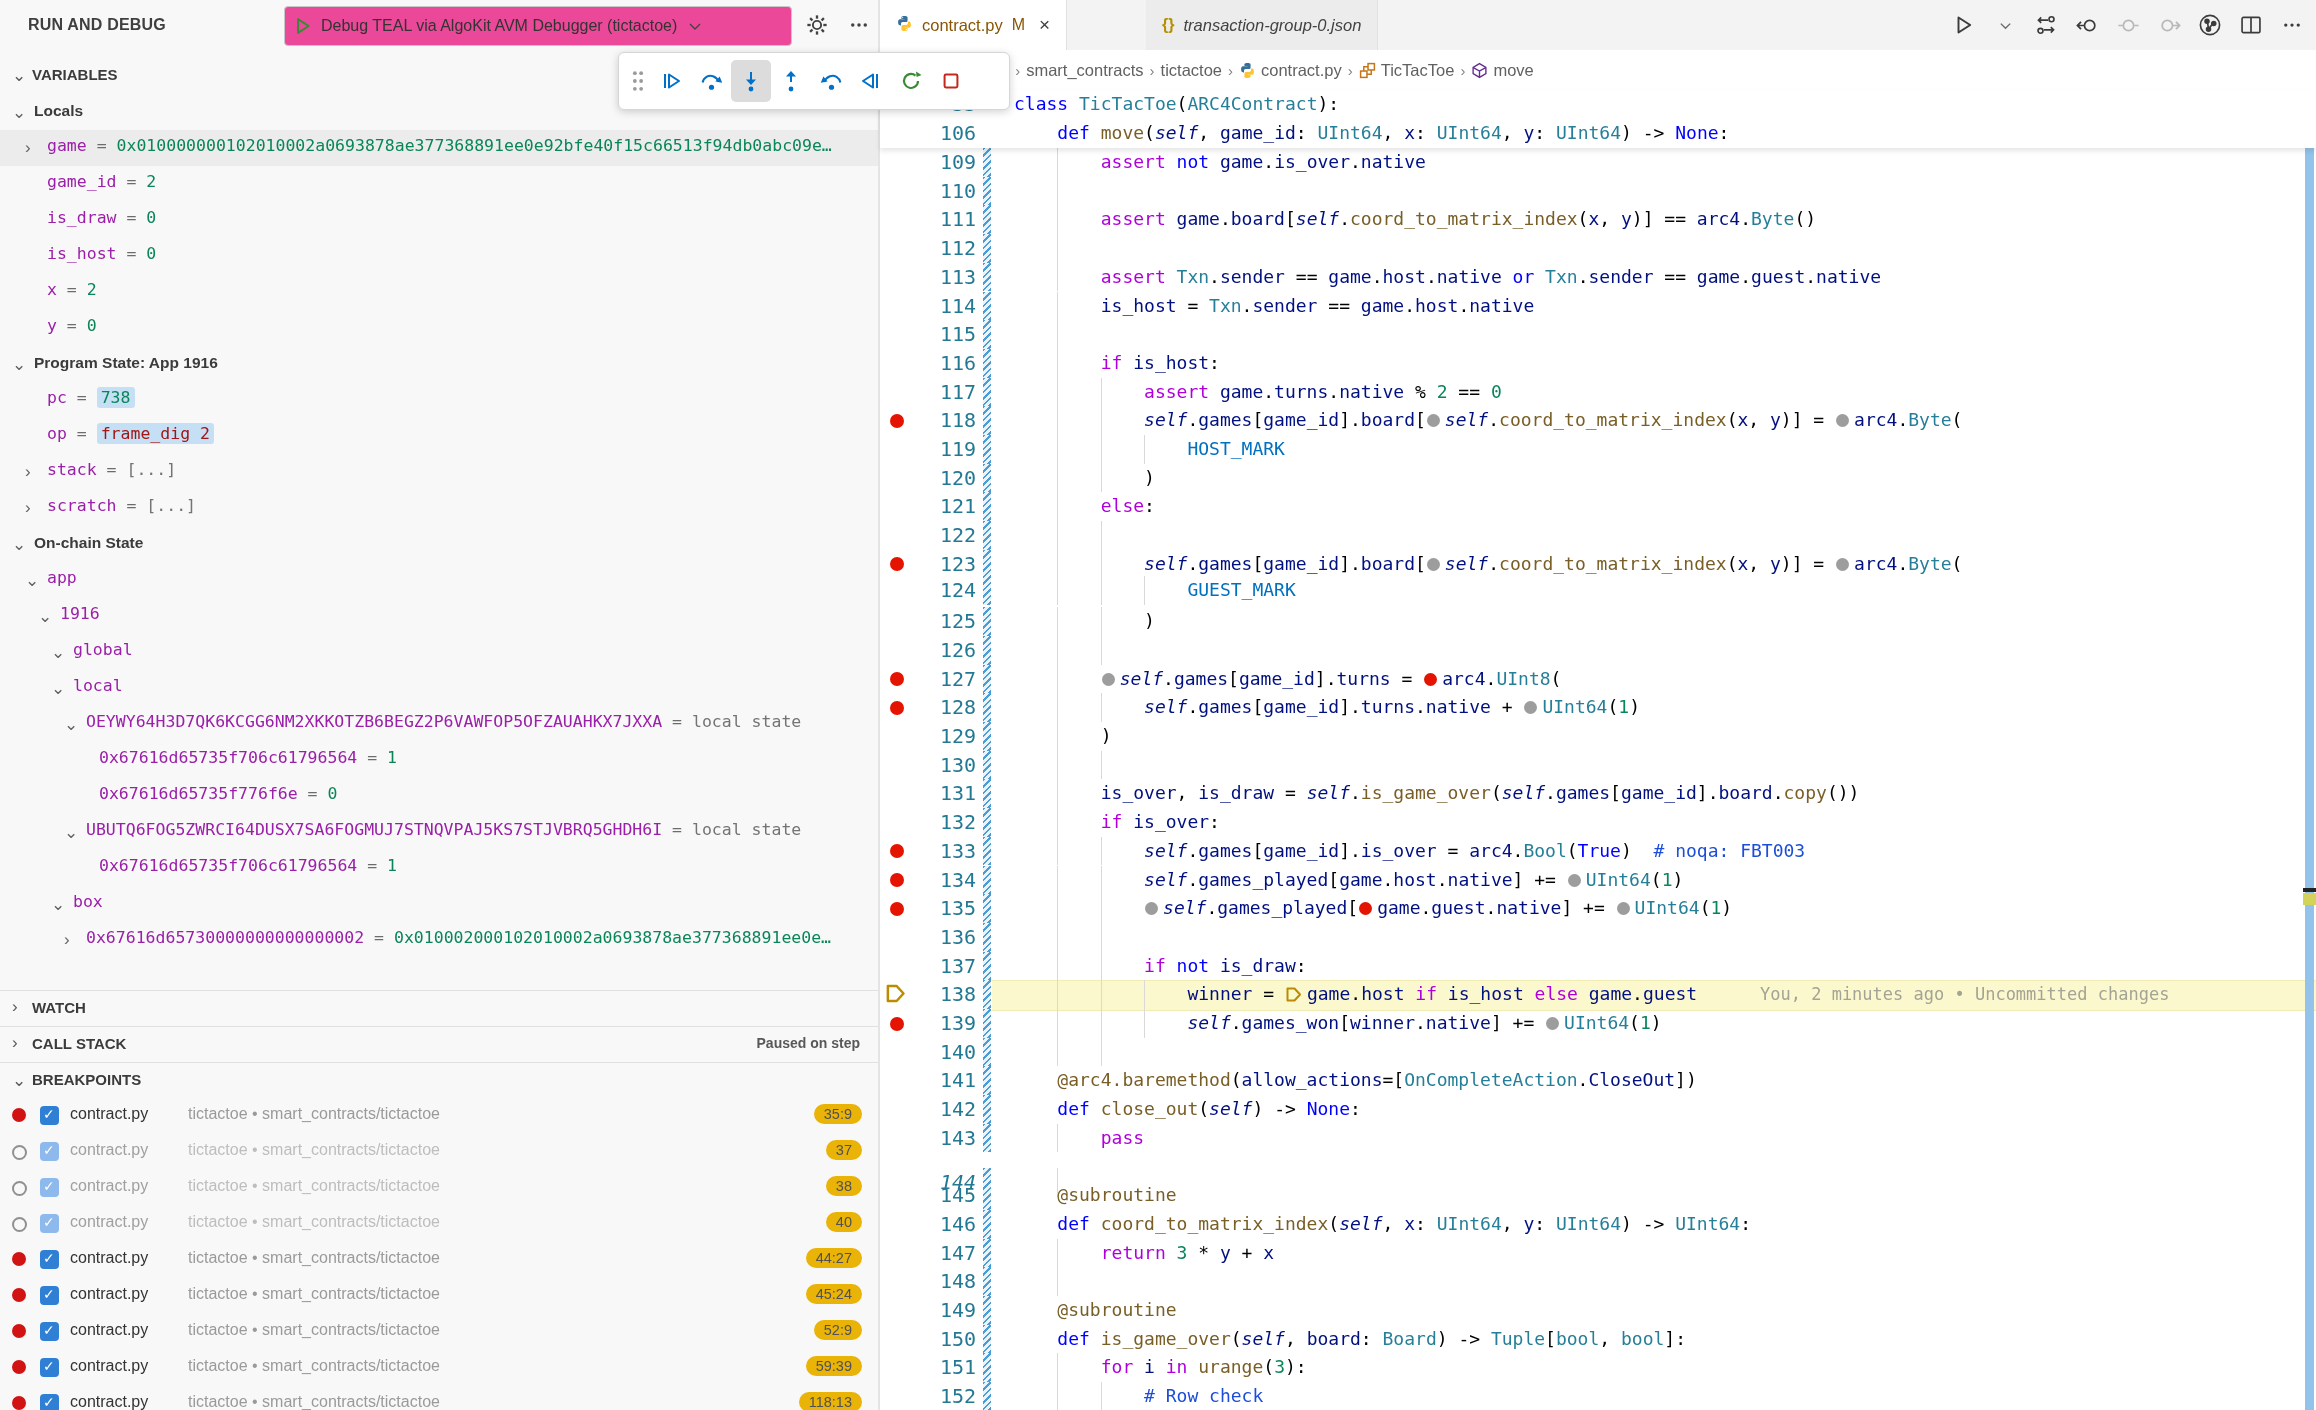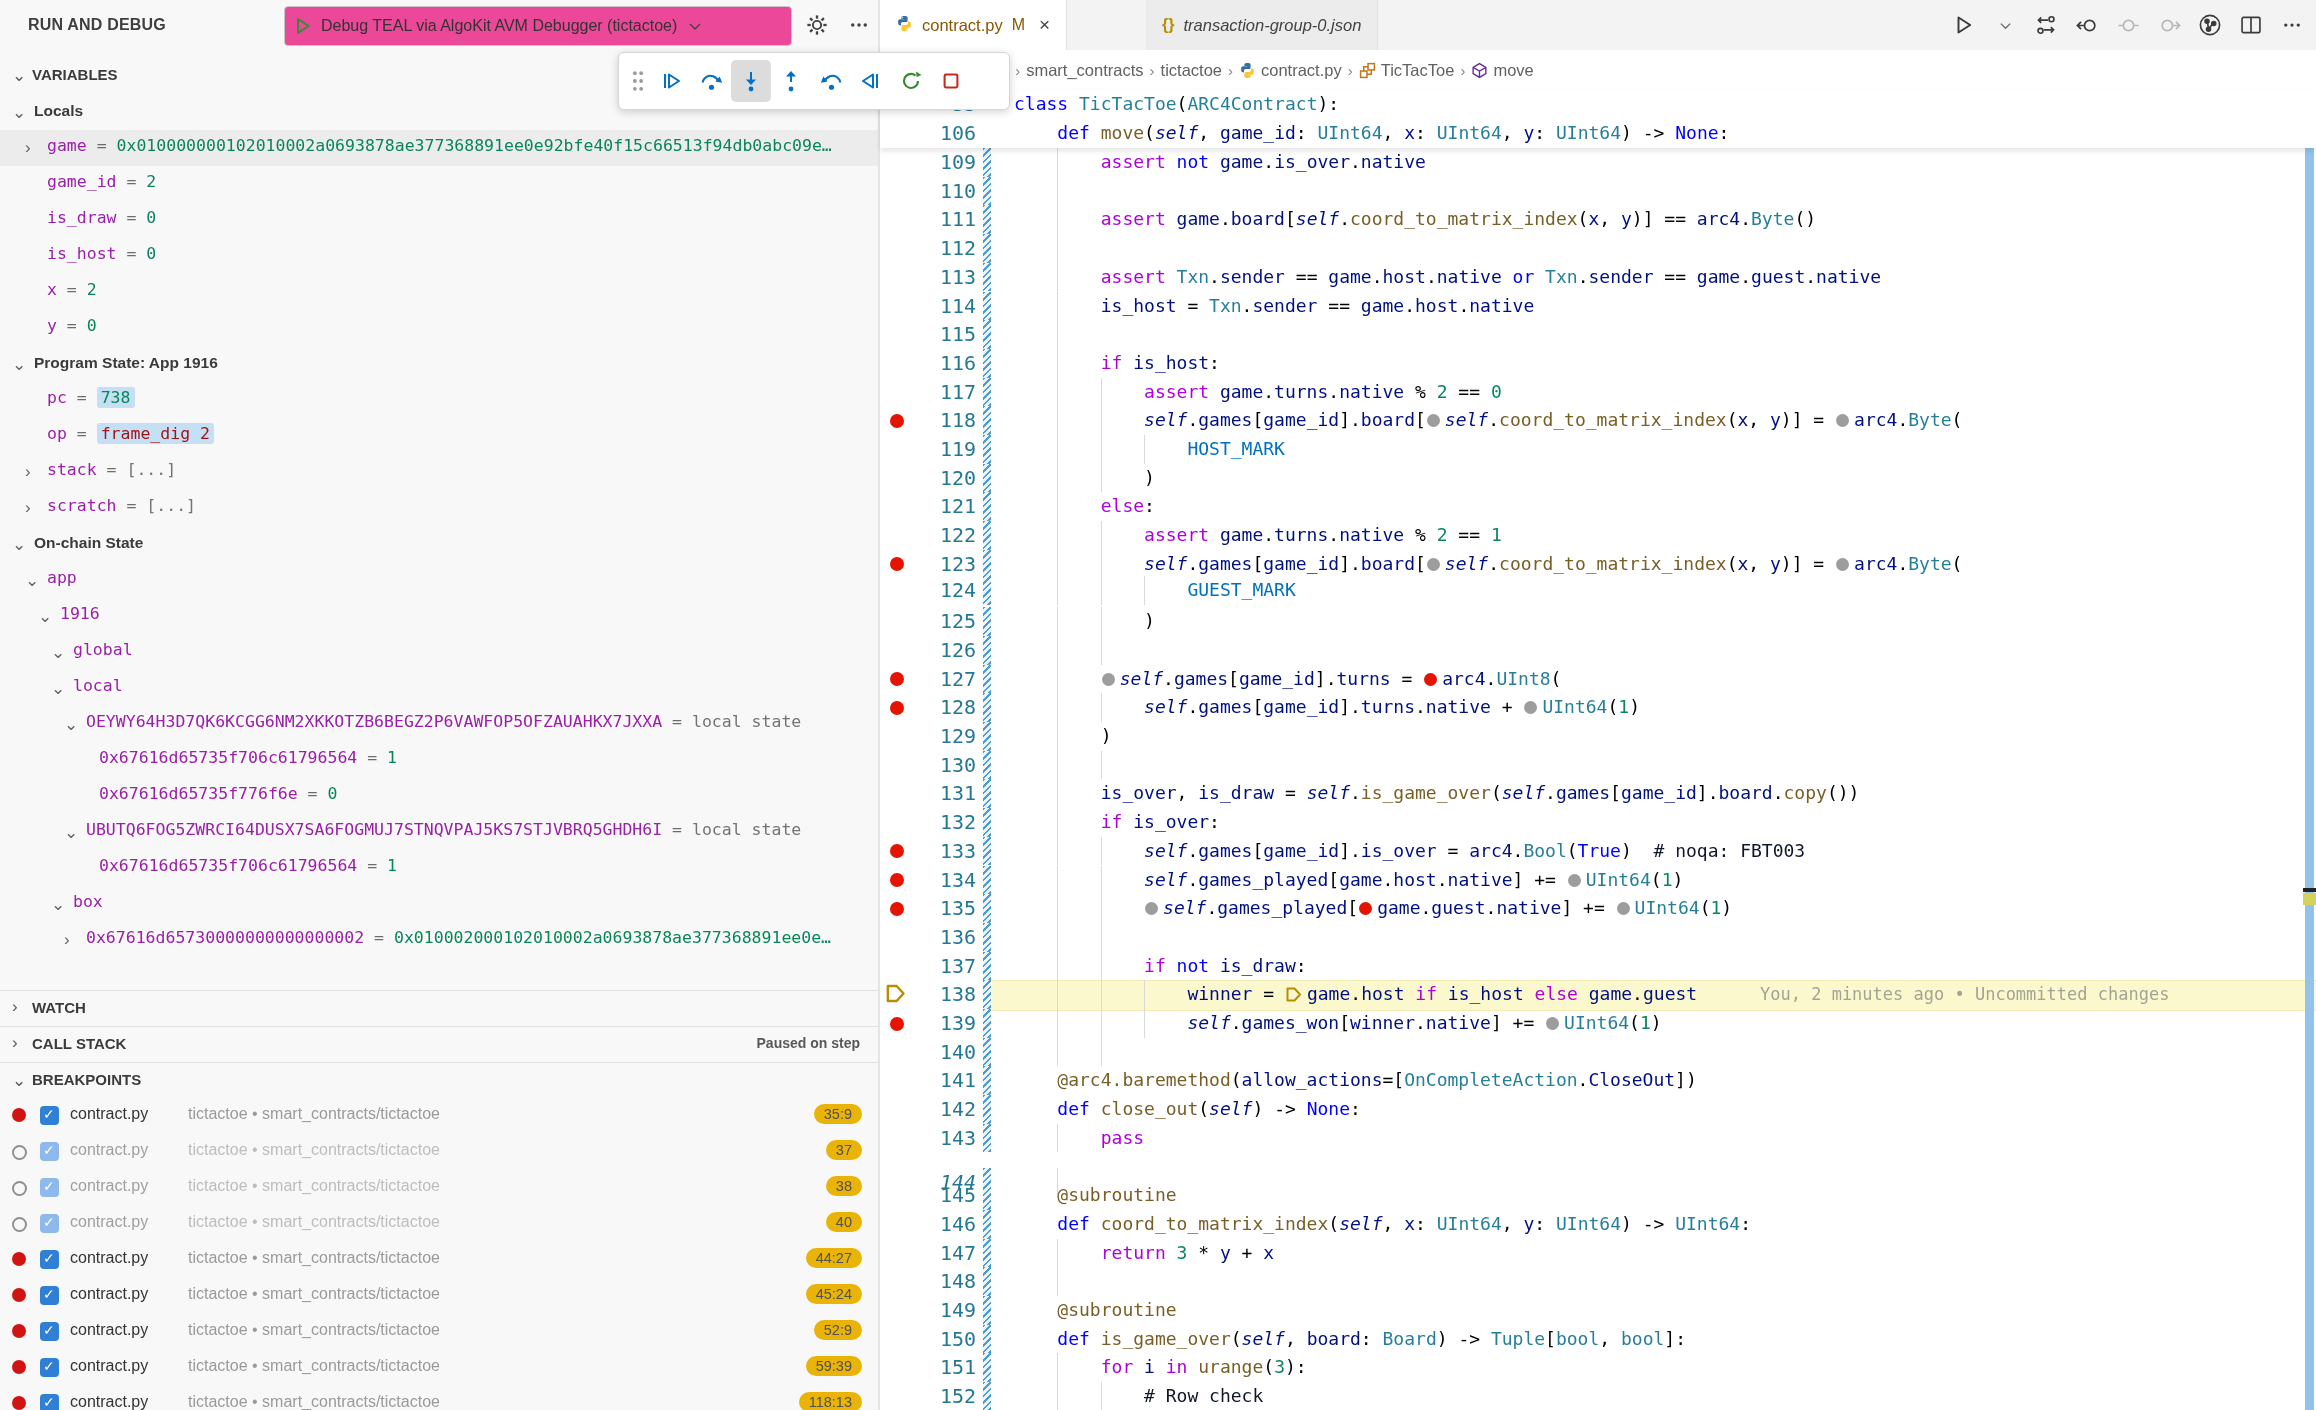--- a/index.html
+++ b/index.html
@@ -69,21 +69,21 @@
   .line{position:absolute;left:0;width:1436px;height:28.7px;font-family:"DejaVu Sans Mono",monospace;font-size:18px;line-height:28.7px;}
   .line .ln{position:absolute;left:0;top:0;width:96px;text-align:right;color:#237893;font-size:20px;}
   .line .stripe{position:absolute;left:103px;top:0;width:8px;height:100%;
      background:repeating-linear-gradient(135deg,#4b9cd3 0 1.8px,#eaf3fa 1.8px 4.6px);}
   .line .tok{position:absolute;left:134px;top:0;white-space:pre;}
   .line .guide{position:absolute;top:0;width:1px;height:100%;background:#d9d9d9;}
   .line .curbg{position:absolute;left:112px;right:0;top:0;height:100%;background:#fcf8cd;border-top:1px solid #f1ecb4;border-bottom:1px solid #f1ecb4;}
   .line .bpdot{position:absolute;left:10px;top:7.5px;width:14px;height:14px;border-radius:50%;background:#e51400;}
   .line .blame{position:absolute;left:880px;top:0;color:#a3a396;font-size:17px;font-family:"DejaVu Sans Mono",monospace;white-space:nowrap;}
   .tk-k{color:#0000ff}.tk-c{color:#af00db}.tk-f{color:#795e26}.tk-t{color:#267f99}
-  .tk-v{color:#001080}.tk-n{color:#098658}.tk-m{color:#0f172a}.tk-p{color:#000}
+  .tk-v{color:#001080}.tk-n{color:#098658}.tk-m{color:#1d4ed8}.tk-p{color:#000}
   .tk-s{color:#001080;font-style:italic}.tk-C{color:#0070c1}
   .idot{display:inline-block;width:13px;height:13px;border-radius:50%;vertical-align:-1px;margin:0 5px 0 1px;}
   .idot.g{background:#9d9d9d}.idot.r{background:#e51400}
   .iarr{display:inline-block;vertical-align:-2px;margin:0 5px 0 1px;}
   
   #ruler{position:absolute;right:2px;top:92px;width:9px;bottom:0;background:#93c3ea;}
   #ruler .mark{position:absolute;left:-2px;width:13px;height:4px;background:#222;top:796px;}
   #ruler .ymark{position:absolute;left:-2px;width:13px;height:12px;background:#d3d35a;top:801px;}
 </style>
 </head>
@@ -506,21 +506,20 @@
         <div class="stripe"></div>
         <div class="guide" style="left: 177.3px;"></div>
         <span class="ln">121</span>
         <span class="tok"><span class="tk-p">        </span><span class="tk-c">else</span><span class="tk-p">:</span></span>
       </div>
       <div class="line" style="top: 373.1px;">
         <div class="stripe"></div>
         <div class="guide" style="left: 177.3px;"></div>
         <div class="guide" style="left: 220.6px;"></div>
         <span class="ln">122</span>
-        <span class="tok"><span class="tk-p">            </span><span class="tk-c">assert </span><span class="tk-v">game</span><span class="tk-p">.</span><span class="tk-v">turns</span><span class="tk-p">.</span><span class="tk-v">native</span><span class="tk-p"> % </span><span class="tk-n">2</span><span class="tk-p"> == </span><span class="tk-n">1</span></span>
       </div>
       <div class="line" style="top: 401.8px;">
         <div class="stripe"></div>
         <div class="guide" style="left: 177.3px;"></div>
         <div class="guide" style="left: 220.6px;"></div>
         <span class="ln">123</span>
         <div class="bpdot"></div>
         <span class="tok"><span class="tk-p">            </span><span class="tk-s">self</span><span class="tk-p">.</span><span class="tk-v">games</span><span class="tk-p">[</span><span class="tk-v">game_id</span><span class="tk-p">].</span><span class="tk-v">board</span><span class="tk-p">[</span><span class="idot g"></span><span class="tk-s">self</span><span class="tk-p">.</span><span class="tk-f">coord_to_matrix_index</span><span class="tk-p">(</span><span class="tk-v">x</span><span class="tk-p">, </span><span class="tk-v">y</span><span class="tk-p">)] = </span><span class="idot g"></span><span class="tk-v">arc4</span><span class="tk-p">.</span><span class="tk-t">Byte</span><span class="tk-p">(</span></span>
       </div>
       <div class="line" style="top: 428px;">

